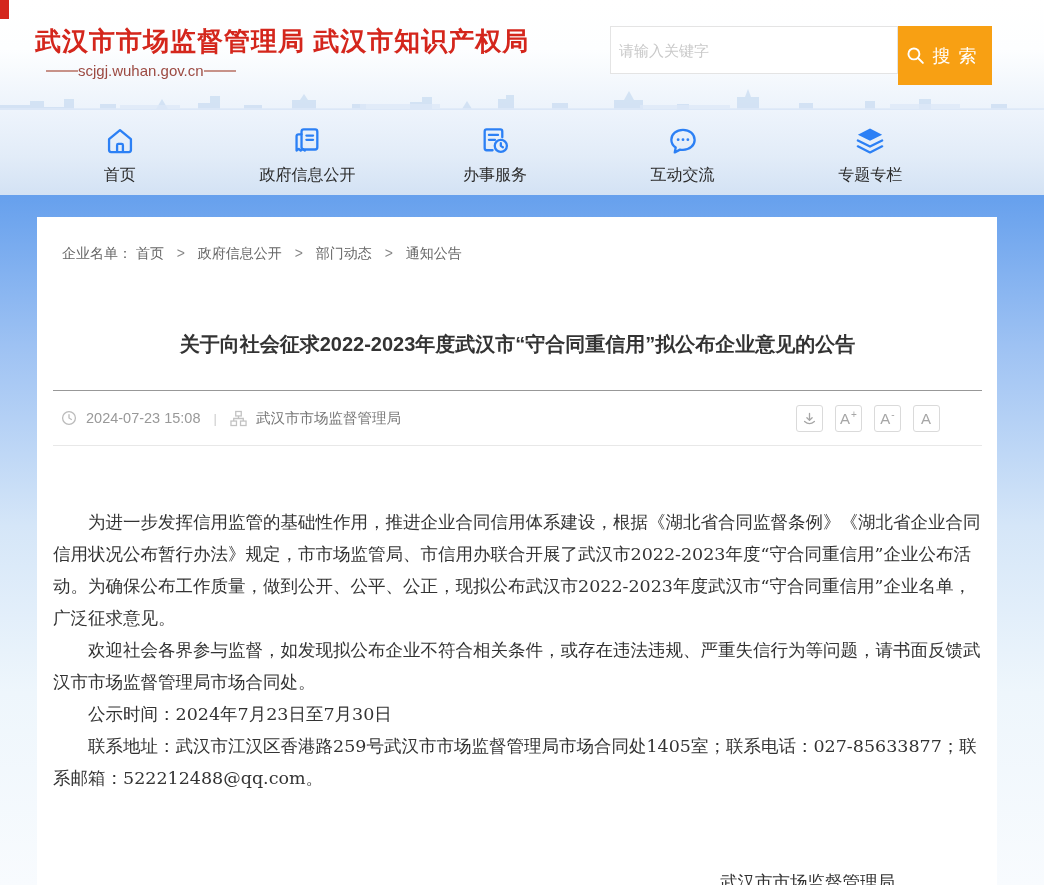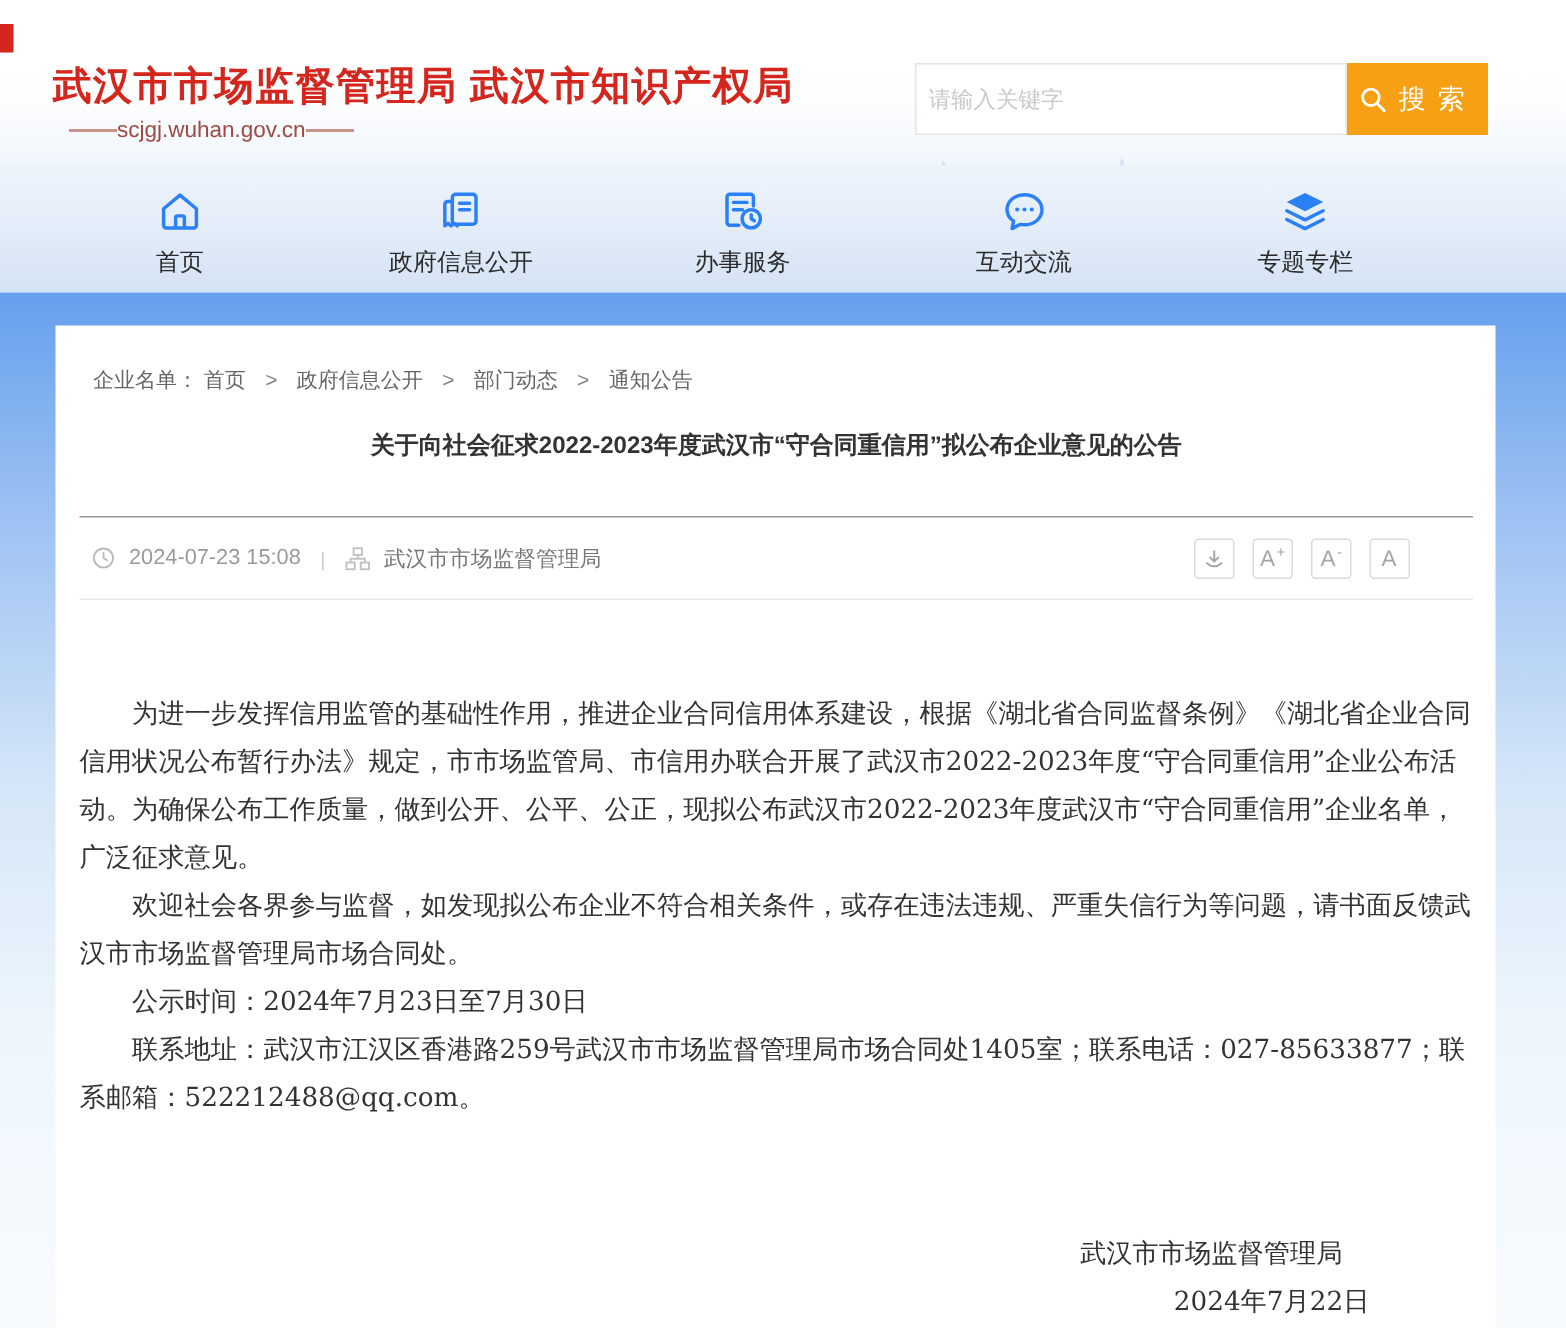--- a/index.html
+++ b/index.html
@@ -1,54 +1,54 @@
 <!DOCTYPE html>
 <html><head>
 <meta charset="utf-8">
 <style>
   html,body{margin:0;padding:0;}
   body{
     width:1044px;height:885px;position:relative;overflow:hidden;
     font-family:"Liberation Sans","DejaVu Sans",sans-serif;background:#fff;
   }
   
-  .header{position:absolute;top:16px;left:0;width:1044px;height:110px;
+  .header{position:absolute;top:0;left:0;width:1044px;height:110px;
     background:linear-gradient(180deg,#ffffff 0%,#fdfeff 45%,#ecf3fb 100%);overflow:hidden;}
   .corner-mark{position:absolute;left:0;top:0;width:9px;height:19px;background:#d4261c;}
   .site-title{position:absolute;left:35px;top:24px;font-size:26px;font-weight:bold;
     color:#d4261c;letter-spacing:1px;white-space:nowrap;cursor:pointer;}
   .site-url-row{position:absolute;left:46px;top:62px;display:flex;align-items:center;gap:0;
     color:#9c4a42;font-size:15px;}
   .dash{width:32px;height:2px;background:#c79289;}
   .skyline{position:absolute;bottom:0;left:0;width:1044px;height:28px;}
   .search-area{position:absolute;top:26px;left:610px;display:flex;}
   .search-input{width:270px;height:46px;border:1px solid #e4e4e4;padding:0 8px;font-size:15px;
     color:#333;outline:none;font-family:inherit;}
   .search-input::placeholder{color:#c9c9c9;}
-  .search-btn{width:94px;height:48px;background:#f8a013;border:none;color:#fff;font-size:18px;
+  .search-btn{width:94px;height:59px;background:#f8a013;border:none;color:#fff;font-size:18px;
     display:flex;align-items:center;justify-content:center;cursor:pointer;font-family:inherit;}
   .search-btn .lbl{letter-spacing:8px;margin-left:8px;}
   
   .navbar{position:absolute;top:110px;left:0;width:1044px;height:85px;
     background:linear-gradient(180deg,#eef4fc 0%,#e2ecf8 55%,#d3e2f4 100%);}
   .nav-inner{position:absolute;left:26px;top:0;width:938px;height:100%;display:flex;}
   .nav-item{flex:1;display:flex;flex-direction:column;align-items:center;justify-content:center;
     gap:7px;cursor:pointer;padding-top:4px;}
   .nav-item svg{width:34px;height:34px;display:block;}
   .nav-label{font-size:16px;color:#2b2b2b;}
   
   .page-bg{position:absolute;top:195px;left:0;width:1044px;height:690px;
     background:linear-gradient(180deg,#66a0ed 0%,#9ec2f3 22%,#d5e6f8 48%,#eef6fc 72%,#f8fbfe 100%);}
   
   .content-box{position:absolute;left:37px;top:217px;width:960px;height:668px;background:#fff;}
   .content-inner{padding:0 15px 0 16px;}
   .breadcrumb{padding:28px 0 0 9px;font-size:14px;color:#666;}
   .crumb-link{color:#666;cursor:pointer;}
   .crumb-sep{color:#888;margin:0 9px;}
-  .article-title{margin-top:20px;text-align:center;font-size:16px;font-weight:bold;color:#333;
+  .article-title{margin-top:66px;text-align:center;font-size:20px;font-weight:bold;color:#333;
     line-height:30px;}
   .sep-dark{border:none;border-top:1px solid #989898;margin:31px 0 0 0;}
   .sep-light{border:none;border-top:1px solid #e8e8e8;margin:0;}
   .meta-row{height:54px;display:flex;align-items:center;justify-content:space-between;}
   .meta-left{display:flex;align-items:center;padding-left:8px;}
   .meta-left svg{display:block;}
   .meta-date{color:#999;font-size:14.5px;margin-left:9px;}
   .meta-divider{color:#ccc;margin:0 13px;font-size:13px;}
   .meta-source{color:#777;font-size:14.5px;margin-left:9px;}
   .meta-right{margin-left:auto;display:flex;gap:12px;padding-right:42px;}

